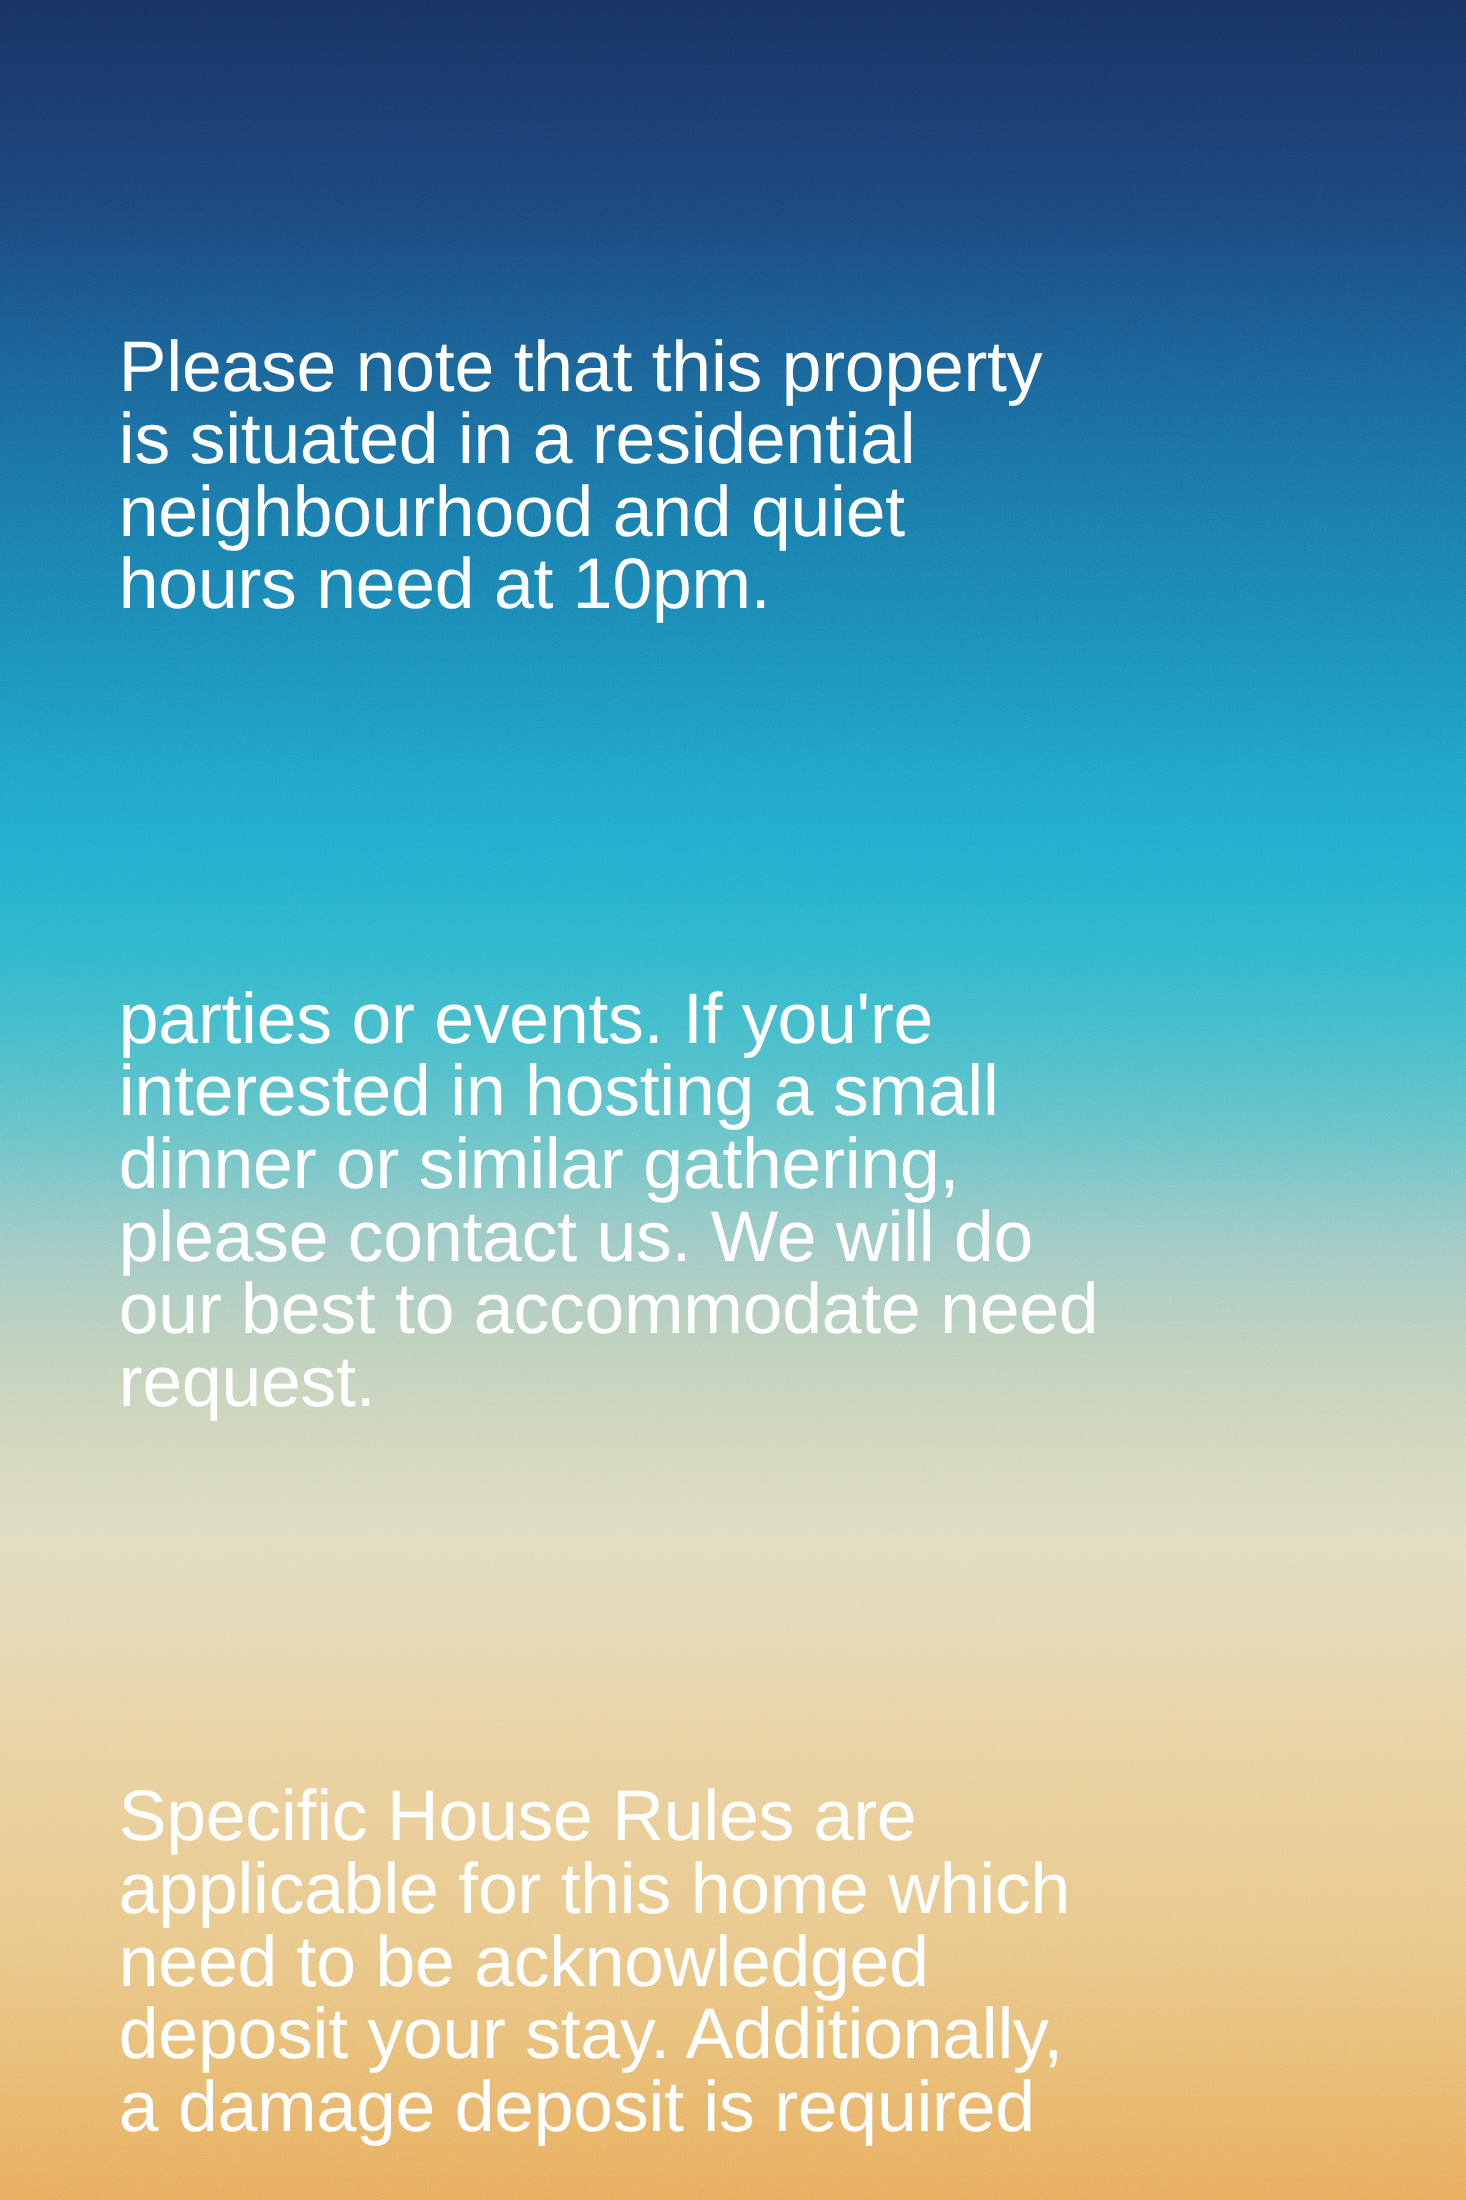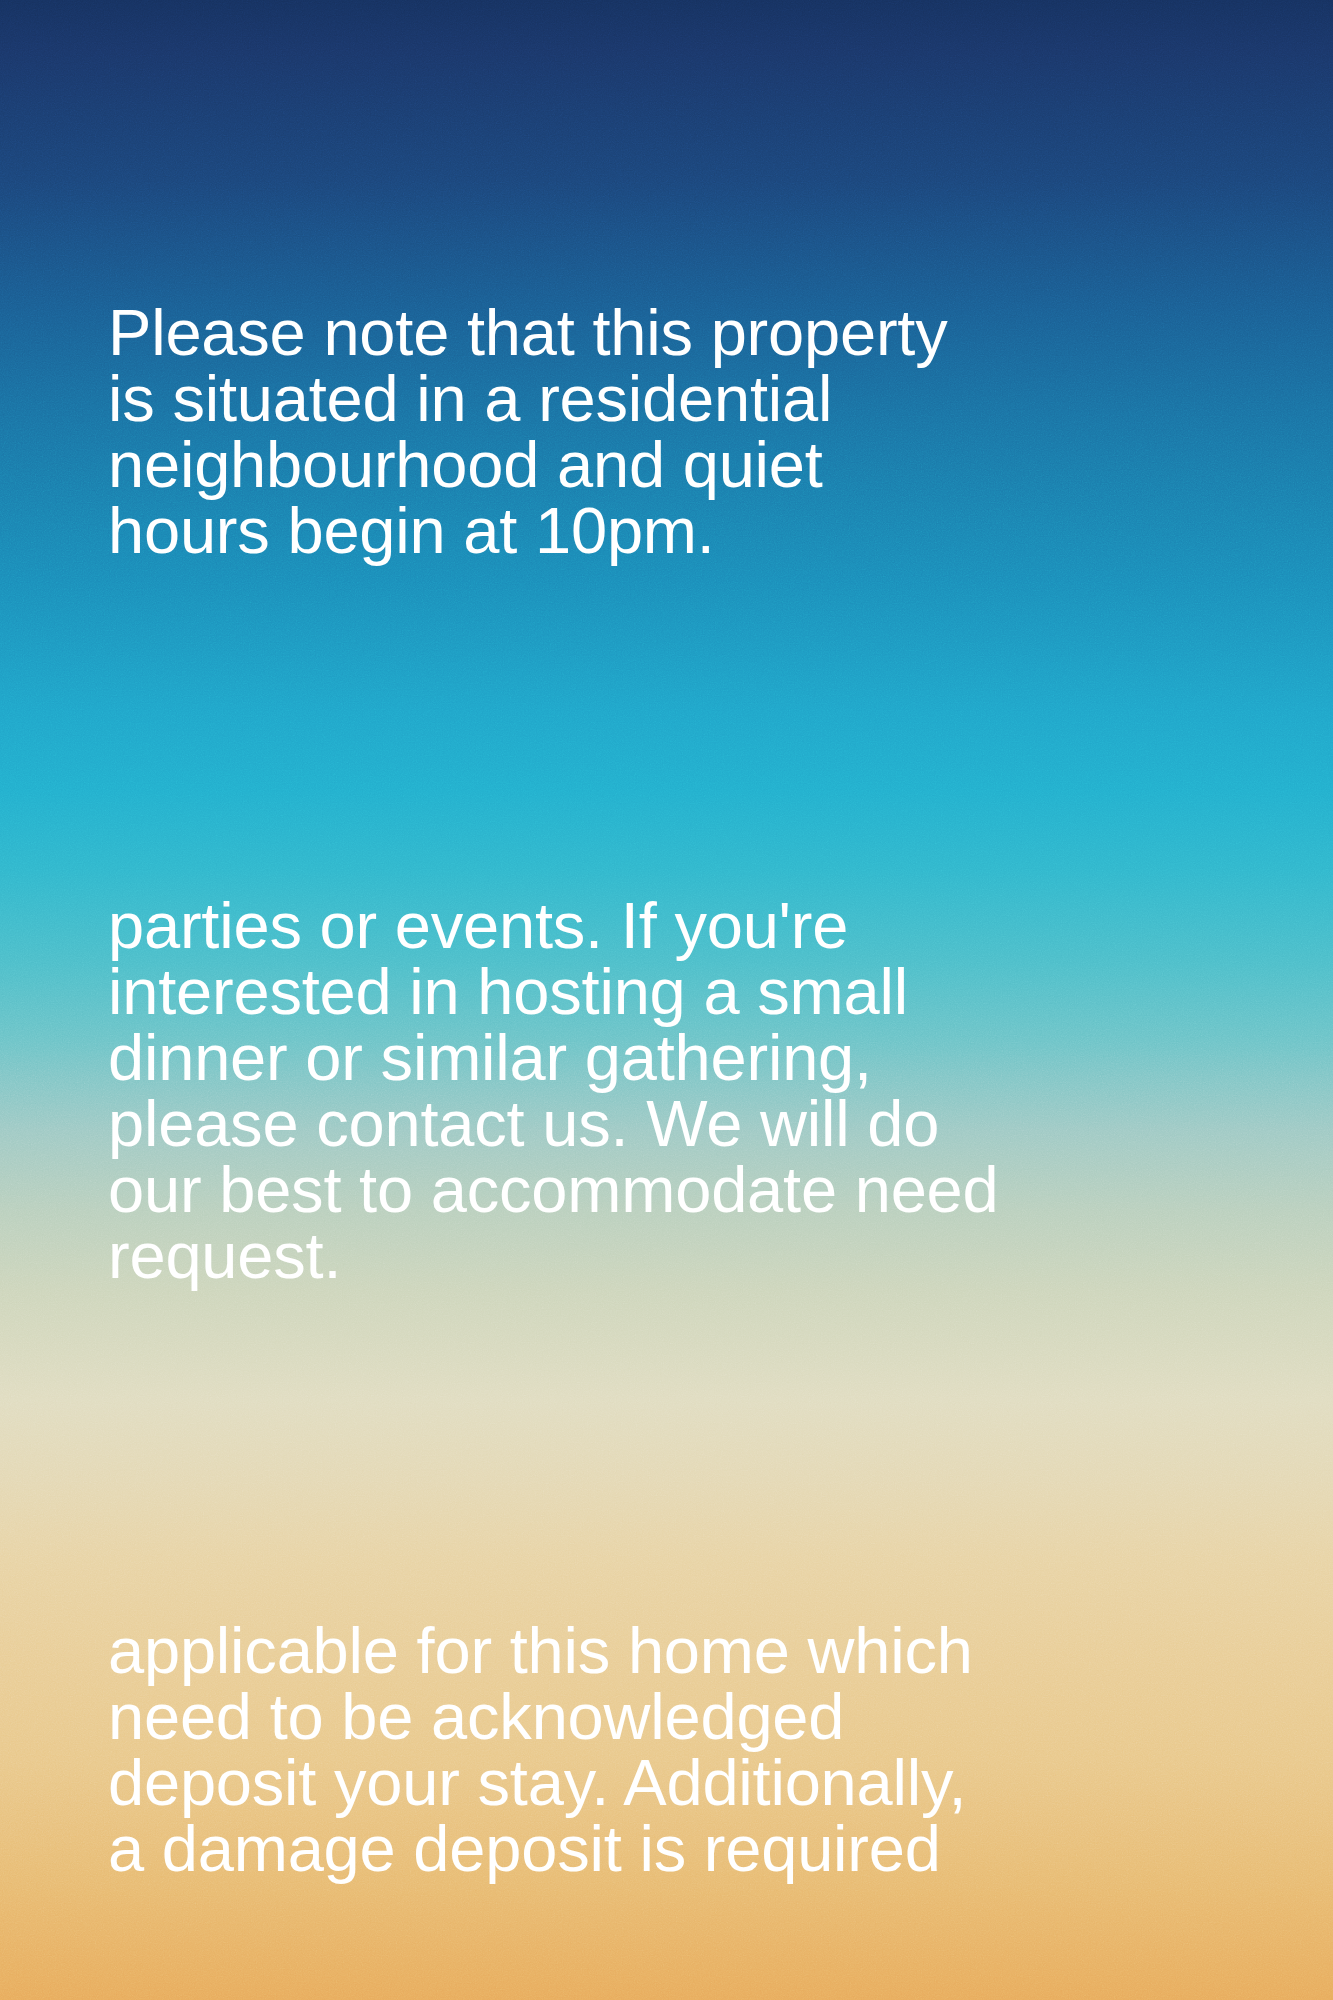--- a/index.html
+++ b/index.html
@@ -83,25 +83,25 @@
     <filter id="noiseFilter">
       <feTurbulence type="fractalNoise" baseFrequency="0.85" numOctaves="3" stitchTiles="stitch"></feTurbulence>
       <feColorMatrix type="saturate" values="0"></feColorMatrix>
     </filter>
     <rect width="100%" height="100%" filter="url(#noiseFilter)"></rect>
   </svg>
 
   <div id="copy">
 
     <p class="para">
-      <span class="line">Please note that this property</span><span class="line">is situated in a residential</span><span class="line">neighbourhood and quiet</span><span class="line">hours begin at 10pm.</span>
+      <span class="line">Please note that this property</span><span class="line">is situated in a residential</span><span class="line">neighbourhood and quiet</span><span class="line">hours need at 10pm.</span>
     </p>
 
     <p class="para">
       <span class="line">parties or events. If you're</span><span class="line">interested in hosting a small</span><span class="line">dinner or similar gathering,</span><span class="line">please contact us. We will do</span><span class="line">our best to accommodate need</span><span class="line">request.</span>
     </p>
 
     <p class="para">
-      <span class="line">applicable for this home which</span><span class="line">need to be acknowledged</span><span class="line">deposit your stay. Additionally,</span><span class="line">a damage deposit is required</span>
+      <span class="line">Specific House Rules are</span><span class="line">applicable for this home which</span><span class="line">need to be acknowledged</span><span class="line">deposit your stay. Additionally,</span><span class="line">a damage deposit is required</span>
     </p>
 
   </div>
 </div>
 
 </body></html>

